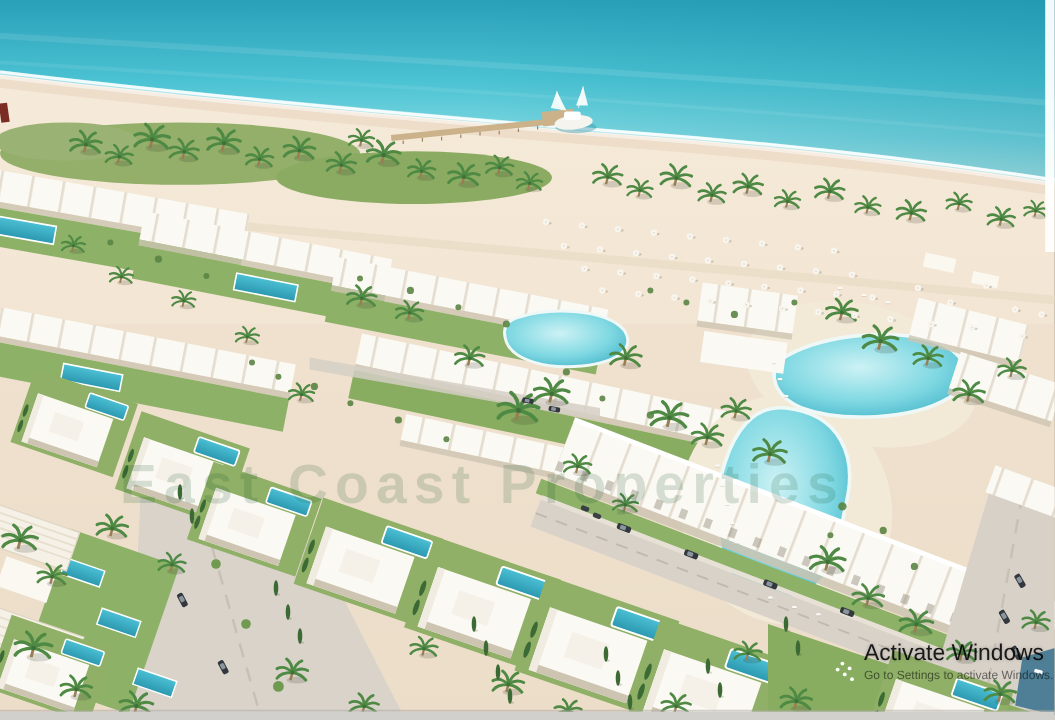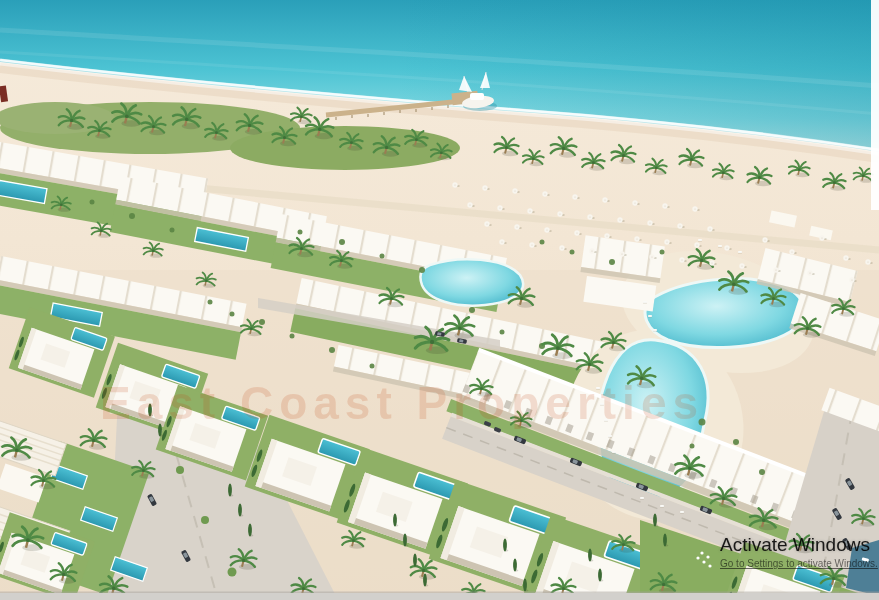--- a/index.html
+++ b/index.html
@@ -1,26 +1,26 @@
 <!DOCTYPE html>
 <html><head>
 <meta charset="utf-8">
 <style>
   html,body{margin:0;padding:0;background:#222;}
   .stage{position:relative;width:879px;height:600px;overflow:hidden;
          font-family:"Liberation Sans",sans-serif;background:#f3e6d4;}
   .stage svg{position:absolute;left:0;top:0;display:block;}
   .watermark{position:absolute;left:100px;top:376px;font-size:46px;font-weight:600;
-             letter-spacing:6px;color:#c2410c;opacity:.16;white-space:nowrap;
+             letter-spacing:6px;color:#14532d;opacity:.16;white-space:nowrap;
              pointer-events:none;}
   .activate{position:absolute;left:720px;top:534px;color:#000000;line-height:1.15;
             pointer-events:none;}
   .activate .a1{font-size:19px;font-weight:400;opacity:.88;
                 text-shadow:0 0 3px rgba(95,95,95,.5);}
-  .activate .a2{font-size:10px;opacity:.55;margin-top:2px;text-decoration:underline;}
+  .activate .a2{font-size:10px;opacity:.55;margin-top:2px;}
 </style>
 </head>
 <body>
 
 <div class="stage">
 <svg width="879" height="600" viewBox="0 0 879 600">
   <defs>
     <linearGradient id="seaGrad" x1="0" y1="0" x2="0" y2="1">
       <stop offset="0" stop-color="#2a9fb9"></stop>
           <stop offset="0.45" stop-color="#4cc3d3"></stop>

